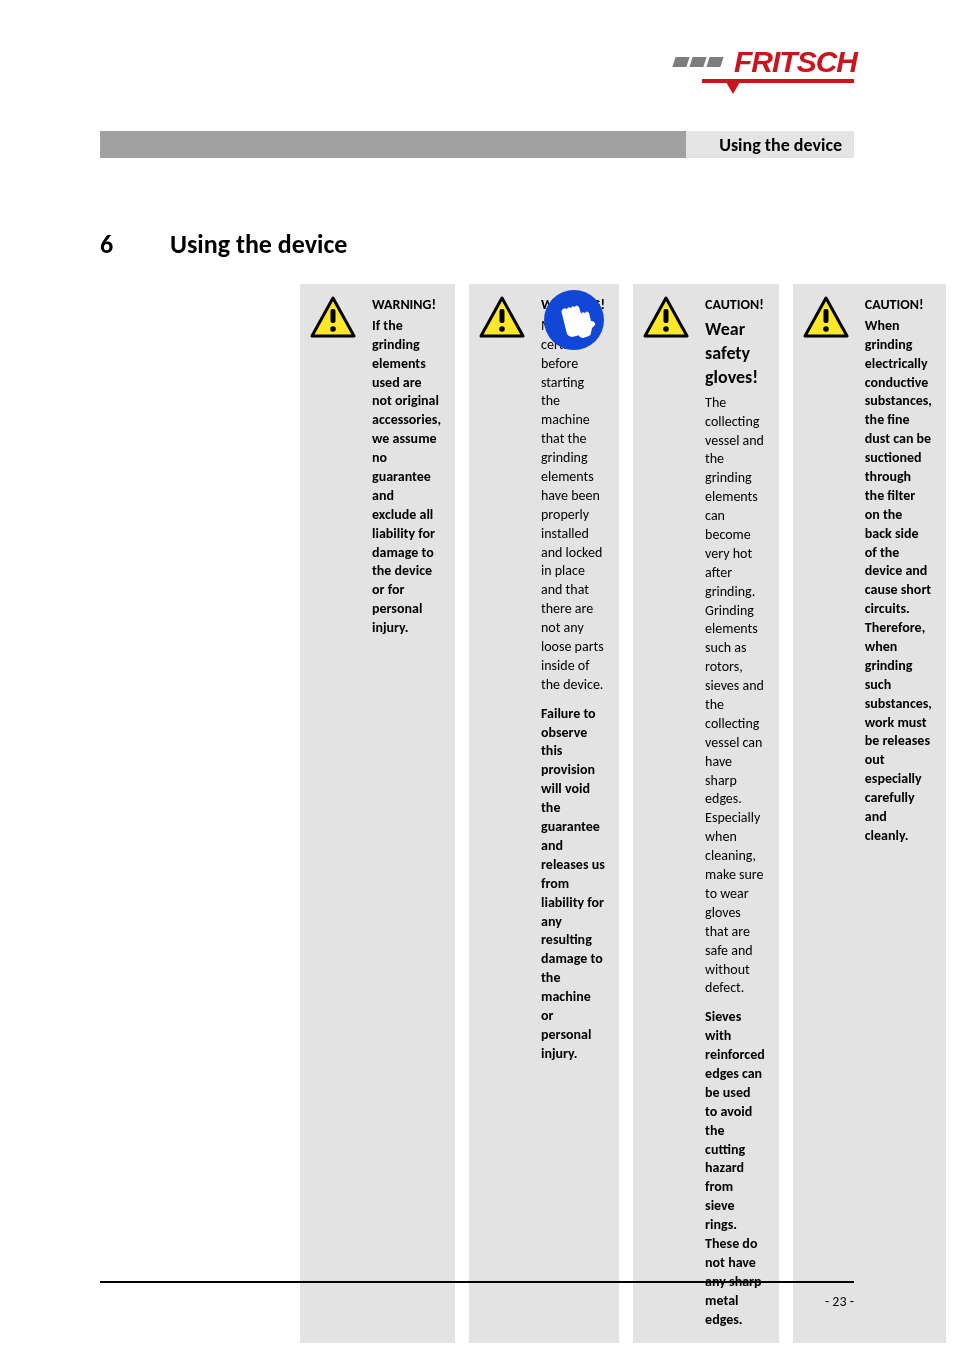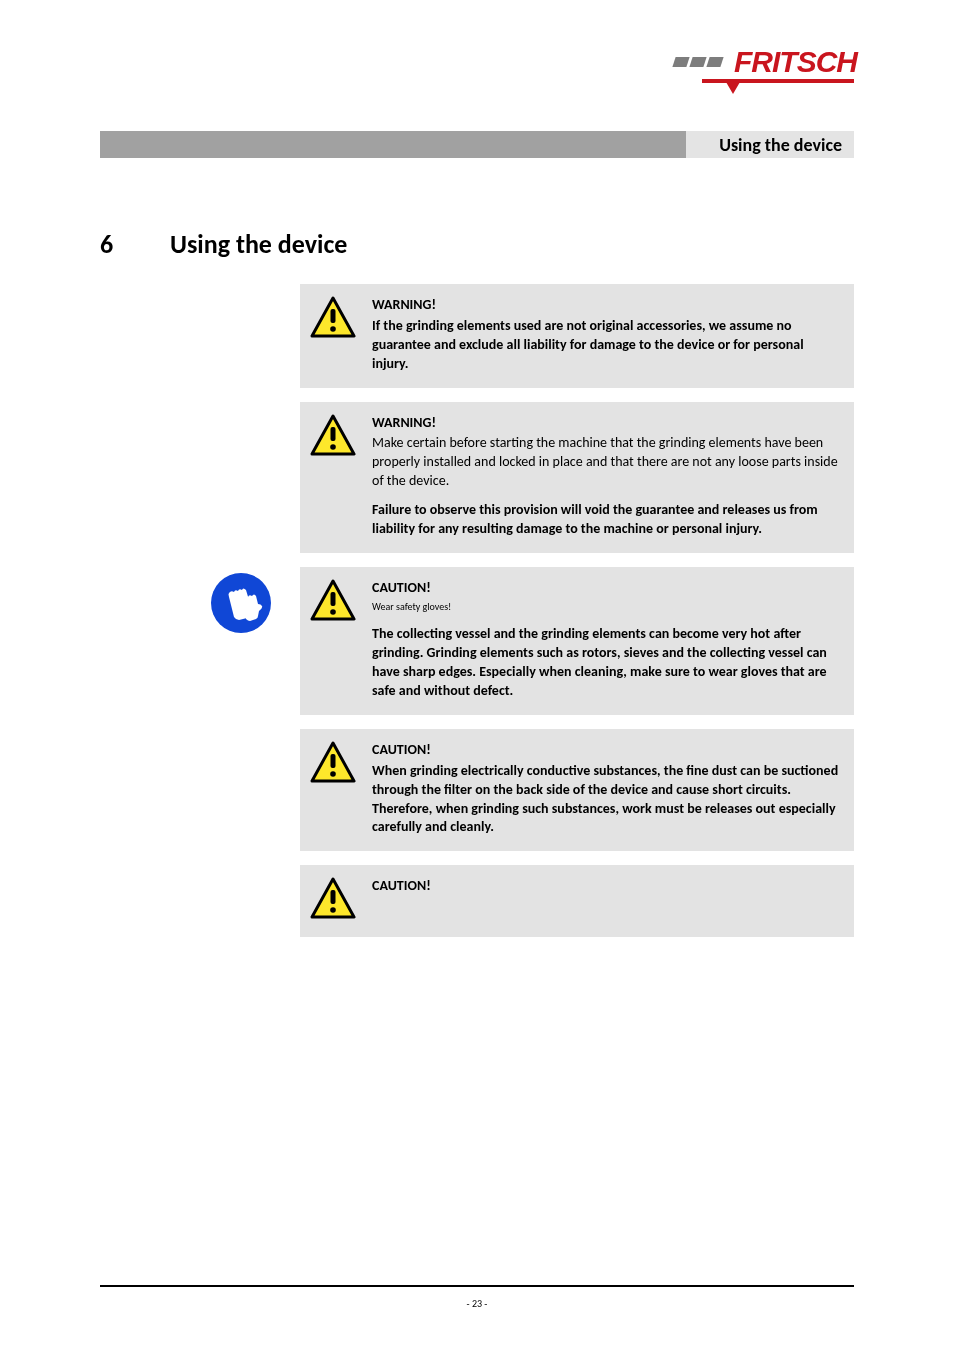--- a/index.html
+++ b/index.html
@@ -55,47 +55,47 @@
     }
     .section-heading {
       display: flex;
       gap: 40px;
       margin-top: 70px;
       margin-bottom: 24px;
       align-items: baseline;
     }
     .section-number { font-size: 26px; font-weight: bold; width: 30px;}
     .section-title { font-size: 26px; font-weight: bold; }
-    .alerts { margin-left: 200px; margin-right: 0; display: flex; flex-direction: column; gap: 14px; }
+    .alerts { margin-left: 200px; margin-right: 0; display: flex; flex-direction: row; gap: 14px; }
     .alert-box {
       background: #e3e3e3;
       padding: 12px 14px 14px 10px;
       display: flex;
       gap: 14px;
       position: relative;
     }
     .alert-icon-col { width: 48px; flex-shrink: 0; }
     .alert-text-col { flex: 1; font-size: 14px; line-height: 1.35; }
     .alert-title { font-weight: bold; margin-bottom: 2px; font-size: 14px;}
-    .alert-subtitle { font-weight: normal; margin-bottom: 12px; font-size: 10px;}
+    .alert-subtitle { font-weight: bold; margin-bottom: 4px; font-size: 18px;}
     .alert-para { margin-bottom: 10px; }
     .alert-para:last-child { margin-bottom: 0; font-weight: bold; }
     .side-icon {
       position: absolute;
       left: -90px;
       top: 5px;
     }
     .footer {
       position: absolute;
       bottom: 40px;
       left: 100px;
       right: 100px;
     }
     .footer-line { border-top: 2px solid #000; margin-bottom: 10px;}
-    .footer-num { text-align: center; font-size: 10px; }
+    .footer-num { text-align: right; font-size: 14px; }
   </style>
 </head>
 <body>
 
 <div class="page">
 
   <div class="logo">
     <div class="logo-row1">
       <div class="logo-bars">
         <div class="logo-bar"></div>
@@ -165,20 +165,21 @@
         <svg width="46" height="42" viewBox="0 0 46 42">
           <polygon points="23,2 44,40 2,40" fill="#fde72b" stroke="#000" stroke-width="3" stroke-linejoin="round"></polygon>
           <rect x="20.5" y="13" width="5" height="14" rx="2" fill="#000"></rect>
           <circle cx="23" cy="33" r="2.8" fill="#000"></circle>
         </svg>
       </div>
       <div class="alert-text-col">
         <div class="alert-title">CAUTION!</div>
         <div class="alert-subtitle">Wear safety gloves!</div>
         <div class="alert-para">The collecting vessel and the grinding elements can become very hot after grinding. Grinding elements such as rotors, sieves and the collecting vessel can have sharp edges. Especially when cleaning, make sure to wear gloves that are safe and without defect.</div>
+        <div class="alert-para">Sieves with reinforced edges can be used to avoid the cutting hazard from sieve rings. These do not have any sharp metal edges.</div>
       </div>
     </div>
 
     <div class="alert-box">
       <div class="alert-icon-col">
         <svg width="46" height="42" viewBox="0 0 46 42">
           <polygon points="23,2 44,40 2,40" fill="#fde72b" stroke="#000" stroke-width="3" stroke-linejoin="round"></polygon>
           <rect x="20.5" y="13" width="5" height="14" rx="2" fill="#000"></rect>
           <circle cx="23" cy="33" r="2.8" fill="#000"></circle>
         </svg>

